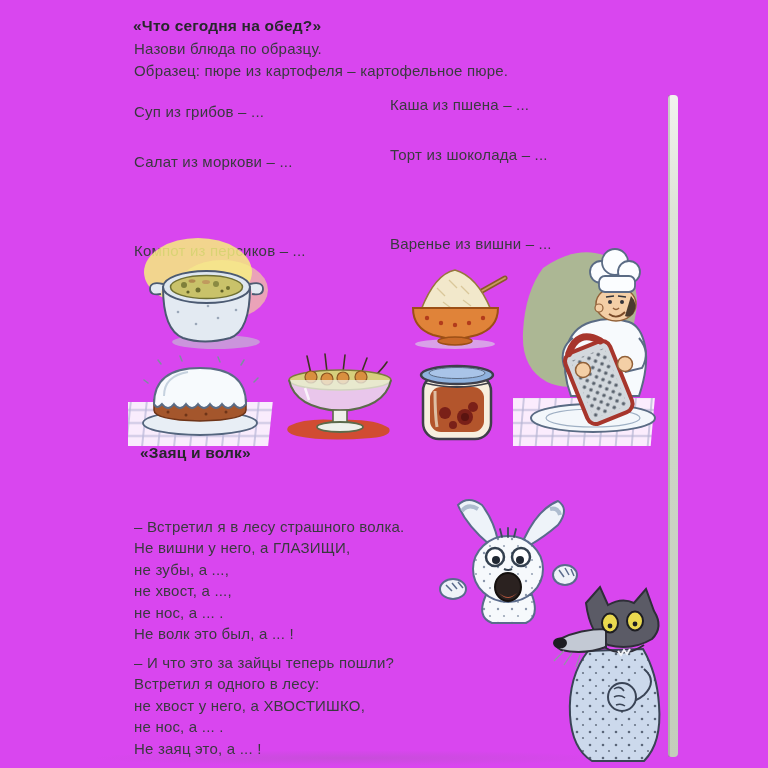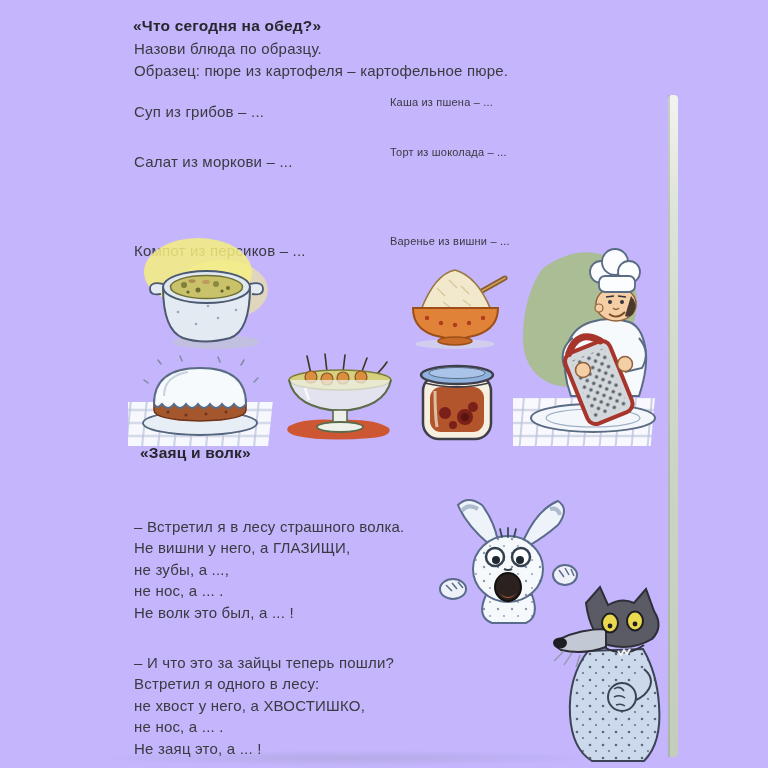--- a/index.html
+++ b/index.html
@@ -1,22 +1,22 @@
 <!DOCTYPE html>
 <html><head>
 <meta charset="utf-8">
 <style>
   html,body{margin:0;padding:0;background:#ffffff;}
   body{width:768px;height:768px;font-family:"Liberation Sans", sans-serif;}
-  .page{position:relative;width:768px;height:768px;background:#c4b5fd;overflow:hidden;}
+  .page{position:relative;width:768px;height:768px;background:#d946ef;overflow:hidden;}
   .txt{position:absolute;color:#3a3a3f;font-size:15px;letter-spacing:.2px;white-space:nowrap;}
   .bold{font-weight:bold;color:#27272c;font-size:15.5px;}
   .pair-row{position:absolute;left:134px;width:560px;height:20px;}
   .pair-row .left{position:absolute;left:0;top:7px;color:#3a3a3f;font-size:15px;letter-spacing:.2px;white-space:nowrap;}
-  .pair-row .right{position:absolute;left:256px;top:0;color:#3a3a3f;font-size:11px;letter-spacing:.2px;white-space:nowrap;}
+  .pair-row .right{position:absolute;left:256px;top:0;color:#3a3a3f;font-size:15px;letter-spacing:.2px;white-space:nowrap;}
   .poem{position:absolute;left:134px;}
   .poem div{line-height:21.4px;color:#3a3a3f;font-size:15px;letter-spacing:.2px;white-space:nowrap;}
   .illu{position:absolute;}
   .edge-strip{position:absolute;left:668px;top:95px;width:10px;height:662px;border-radius:4px;
     background:linear-gradient(to bottom, #f2f3ef 0%, #dde3d6 18%, #ccd5c5 55%, #c3cdbb 100%);}
   .edge-strip::before{content:"";position:absolute;left:0;top:0;width:2px;height:100%;background:rgba(130,140,125,.35);}
   .bottom-shadow{position:absolute;left:90px;top:750px;width:520px;height:16px;
     background:radial-gradient(ellipse at center, rgba(110,110,110,.16), rgba(110,110,110,0) 70%);}
 </style>
 </head>
@@ -196,20 +196,21 @@
       <rect x="86" y="28" width="36" height="16" rx="6"></rect>
     </g>
   </svg>
 
   <div class="txt bold" style="left:140px;top:444px;">«Заяц и волк»</div>
 
   <div class="poem" style="top:516px;">
     <div>– Встретил я в лесу страшного волка.</div>
     <div>Не вишни у него, а ГЛАЗИЩИ,</div>
     <div>не зубы, а ...,</div>
+    <div>не хвост, а ...,</div>
     <div>не нос, а ... .</div>
     <div>Не волк это был, а ... !</div>
   </div>
 
   <div class="poem" style="top:652px;">
     <div>– И что это за зайцы теперь пошли?</div>
     <div>Встретил я одного в лесу:</div>
     <div>не хвост у него, а ХВОСТИШКО,</div>
     <div>не нос, а ... .</div>
     <div>Не заяц это, а ... !</div>

